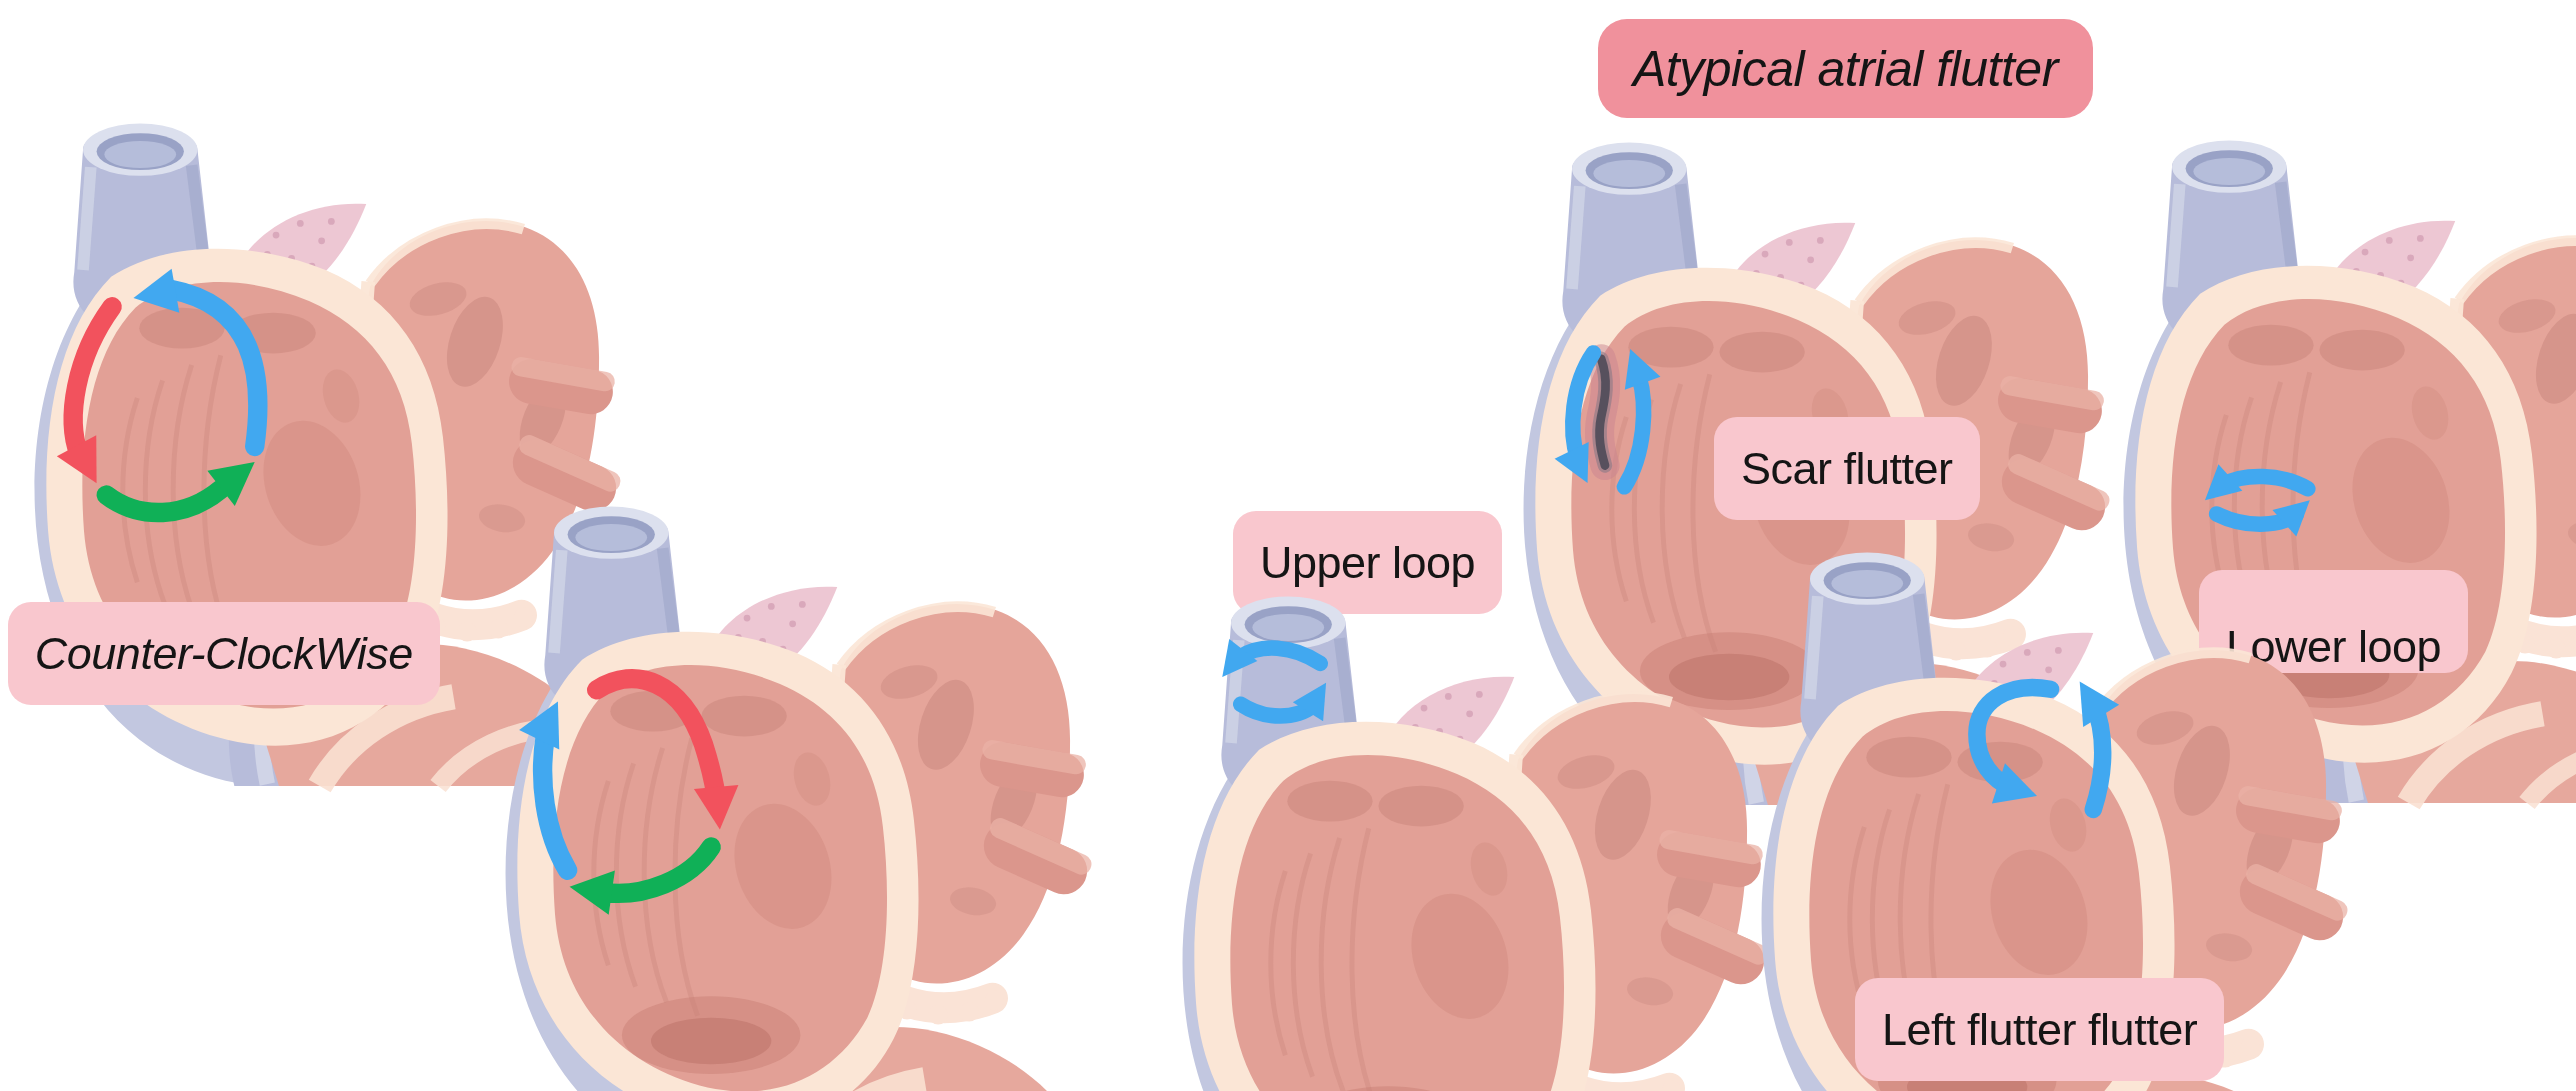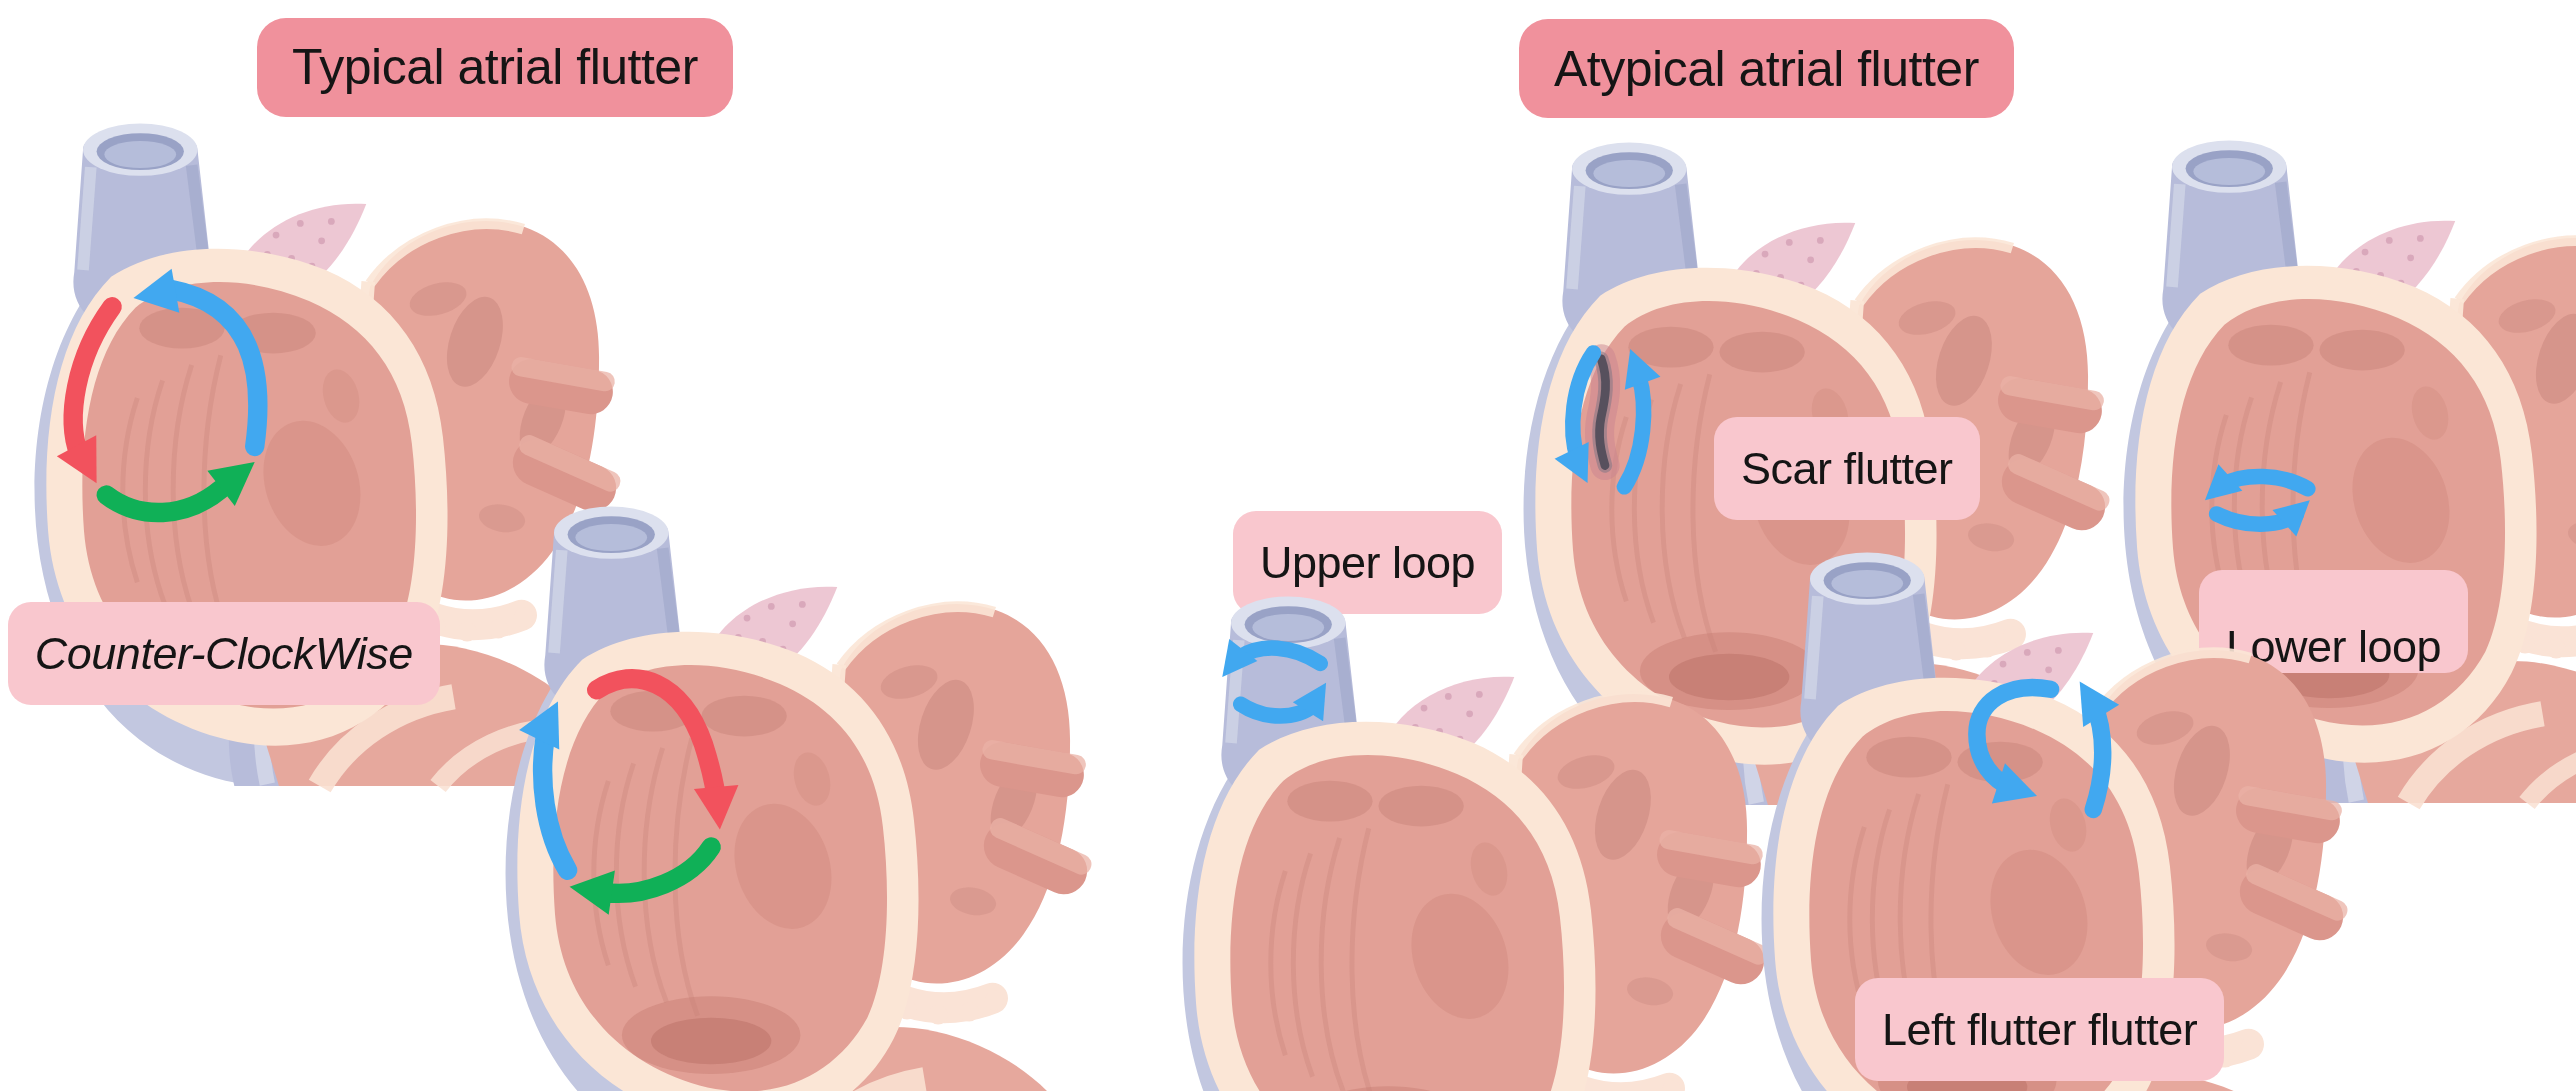--- a/index.html
+++ b/index.html
@@ -98,23 +98,20 @@
         <ellipse cx="302" cy="388" rx="48" ry="66" fill="#D79287" opacity="0.75" transform="rotate(-18 302 388)"></ellipse>
         <ellipse cx="332" cy="298" rx="18" ry="28" fill="#D79287" opacity="0.6" transform="rotate(-15 332 298)"></ellipse>
         <path d="M 122,300 C 102,360 102,430 122,490 M 148,282 C 124,352 124,442 150,512 M 178,266 C 152,346 152,452 182,528 M 208,256 C 184,350 184,462 214,542" stroke="#CF8B81" stroke-width="5" fill="none" opacity="0.5"></path>
         <ellipse cx="228" cy="562" rx="92" ry="40" fill="#C97F76" opacity="0.5"></ellipse>
         <ellipse cx="228" cy="568" rx="62" ry="24" fill="#BA6F66" opacity="0.5"></ellipse>
       </g>
       <polygon id="ah" points="0,0 -44,-23 -44,23"></polygon>
     </defs>
   </svg>
 
-  <div class="badge title" style="left:257px;top:17.5px;">
-    <span>Typical atrial flutter</span>
-  </div>
 
   <svg class="heart" style="left:19.4px;top:107px;" viewBox="0 0 600 700">
     <use href="#heartShape"></use>
     <g>
       <path class="arrow-line" d="M 243,350 C 254,272 240,204 156,188" stroke="var(--arrow-blue)" stroke-width="20"></path>
       <use href="#ah" fill="var(--arrow-blue)" transform="translate(118,197) rotate(170)"></use>
       <path class="arrow-line" d="M 96,206 C 58,258 48,322 62,358" stroke="var(--arrow-red)" stroke-width="20"></path>
       <use href="#ah" fill="var(--arrow-red)" transform="translate(80,388) rotate(62)"></use>
       <path class="arrow-line" d="M 90,400 C 124,426 172,424 208,394" stroke="var(--arrow-green)" stroke-width="20"></path>
       <use href="#ah" fill="var(--arrow-green)" transform="translate(243,366) rotate(-38)"></use>
@@ -131,21 +128,21 @@
       <path class="arrow-line" d="M 110,206 C 150,180 198,198 220,262 C 229,290 233,312 234,325" stroke="var(--arrow-red)" stroke-width="20"></path>
       <use href="#ah" fill="var(--arrow-red)" transform="translate(237,350) rotate(85)"></use>
       <path class="arrow-line" d="M 228,368 C 206,402 158,420 118,415" stroke="var(--arrow-green)" stroke-width="20"></path>
       <use href="#ah" fill="var(--arrow-green)" transform="translate(82,409) rotate(188)"></use>
       <path class="arrow-line" d="M 80,392 C 56,352 50,298 57,254" stroke="var(--arrow-blue)" stroke-width="20"></path>
       <use href="#ah" fill="var(--arrow-blue)" transform="translate(70,218) rotate(-64)"></use>
     </g>
   </svg>
 
 
-  <div class="badge title" style="left:1519px;top:19.4px;">
+  <div class="badge title" style="left:1598px;top:19.4px;font-style:italic;">
     <span>Atypical atrial flutter</span>
   </div>
 
   <svg class="heart" style="left:1508px;top:126px;" viewBox="0 0 600 700">
     <use href="#heartShape"></use>
     <g>
       <path class="arrow-line" d="M 96,240 C 104,262 100,282 96,300 C 92,320 96,336 100,350" stroke="#C98490" stroke-width="30" opacity="0.5"></path>
       <path class="arrow-line" d="M 96,240 C 104,262 100,282 96,300 C 92,320 96,336 100,350" stroke="#7A7383" stroke-width="15" opacity="0.5"></path>
       <path class="arrow-line" d="M 96,240 C 104,262 100,282 96,300 C 92,320 96,336 100,350" stroke="var(--scar)" stroke-width="9"></path>
       <path class="arrow-line" d="M 88,234 C 66,266 62,314 72,344" stroke="var(--arrow-blue)" stroke-width="16"></path>

